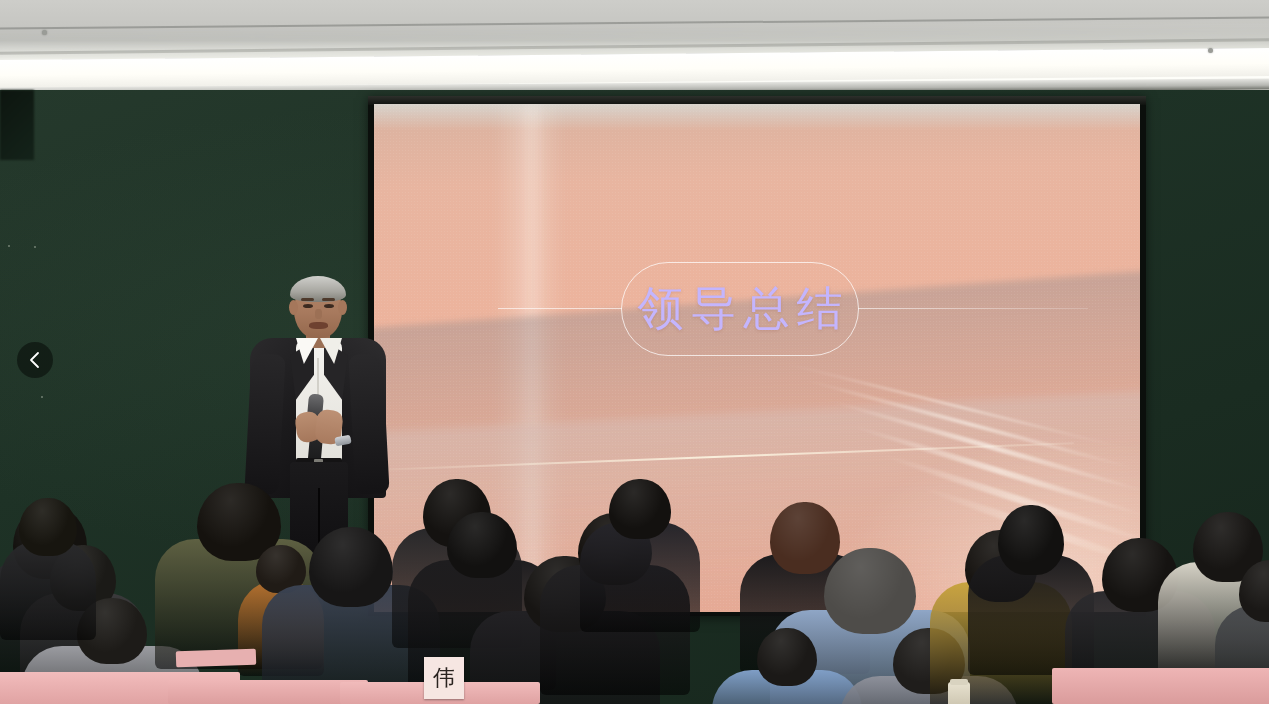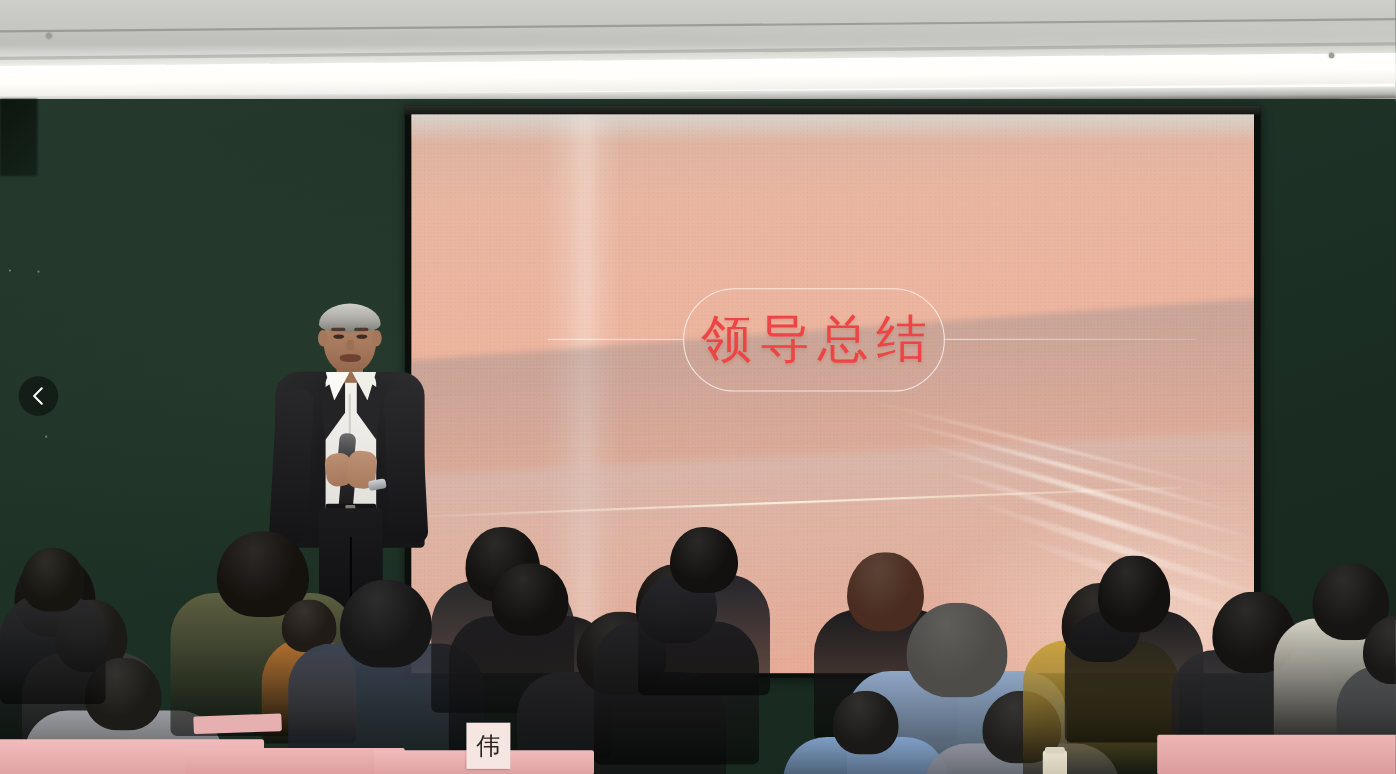--- a/index.html
+++ b/index.html
@@ -127,21 +127,21 @@
 
   
   .pill{
     position:absolute;left:621px;top:262px;width:238px;height:94px;
     border:1.6px solid rgba(255,255,255,.72);
     border-radius:48px;
     display:flex;align-items:center;justify-content:center;
     box-sizing:border-box;
   }
   .pill-text{
-    color:#ef4444;
+    color:#c4b5fd;
     font-size:46px;
     letter-spacing:7px;
     text-indent:7px;
     font-weight:400;
     text-shadow:0 1px 3px rgba(150,90,70,.25);
     white-space:nowrap;
     font-family:"DejaVu Sans","Liberation Sans",sans-serif;
   }
   .pill-line{
     position:absolute;height:1.4px;

